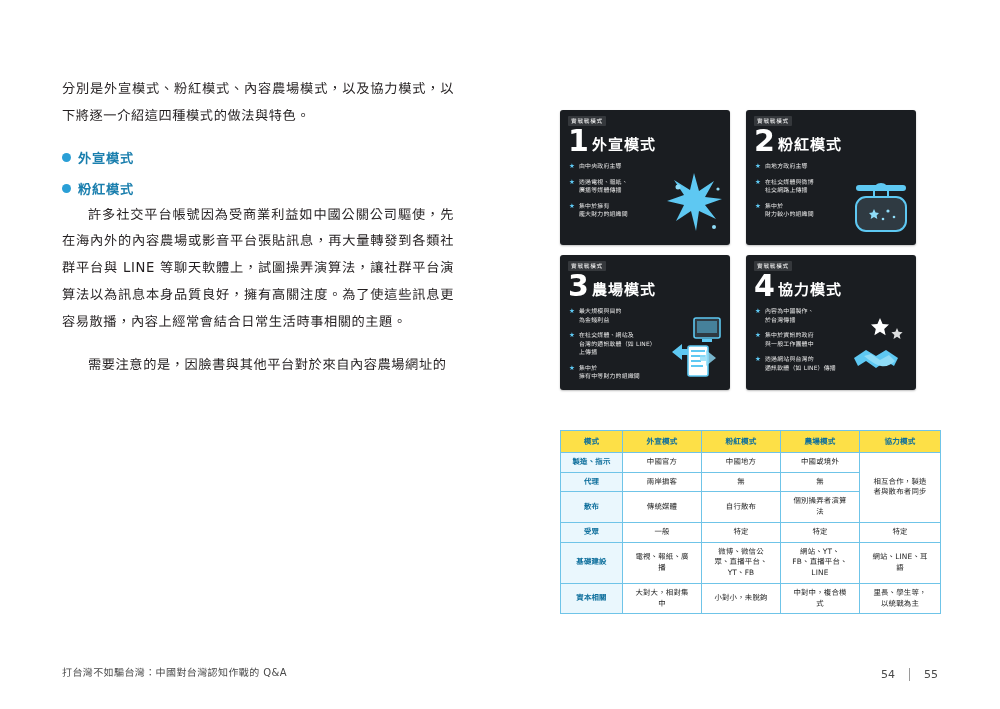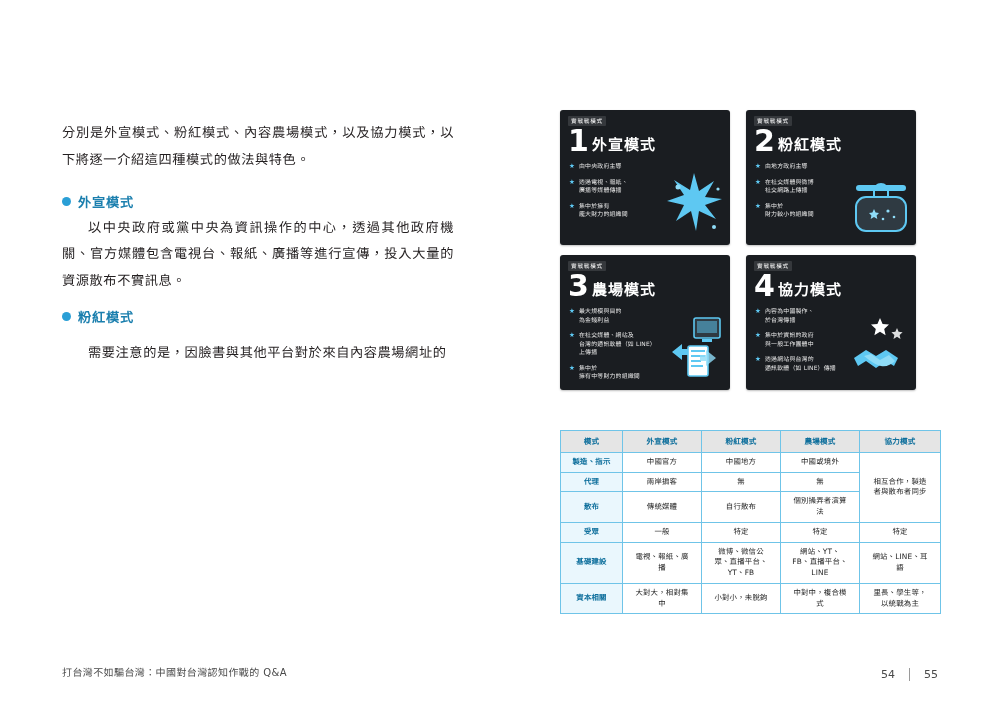--- a/index.html
+++ b/index.html
@@ -9,21 +9,21 @@
     font-family:"DejaVu Sans","Liberation Sans",sans-serif;
     color:#231f20;
     overflow:hidden;
     position:relative;
   }
   .page{position:absolute;inset:0;}
 
   
   .left-col{
     position:absolute;
-    left:62px;top:76px;width:392px;margin-top:44px;
+    left:62px;top:76px;width:392px;
   }
   .para{
     font-size:13.2px;
     line-height:2.03;
     letter-spacing:.6px;
     text-align:justify;
     margin:0 0 6px 0;
     color:#231f20;
   }
   .para.indent{text-indent:26px;}
@@ -144,21 +144,21 @@
     border:1px solid #6fc4e8;
     font-size:7.4px;
     text-align:center;
     vertical-align:middle;
     padding:4px 11px;
     line-height:1.45;
     letter-spacing:.2px;
     color:#1d1d1d;
   }
   thead th{
-    background:#e5e5e5;
+    background:#fde047;
     color:#0e6f9c;
     font-weight:bold;
     padding:5px 1px;
     font-size:7.6px;
   }
   td.rowhead{
     background:#eaf7fd;
     color:#0e6f9c;
     font-weight:bold;
   }
@@ -174,27 +174,27 @@
 <div class="page">
 
   <div class="left-col">
 
     <p class="para lead">分別是外宣模式、粉紅模式、內容農場模式，以及協力模式，以下將逐一介紹這四種模式的做法與特色。</p>
 
     <div class="sec-head">
       <span class="sec-dot"></span>
       <span class="sec-title">外宣模式</span>
     </div>
-    <p class="para indent">以中央政府或黨中央為資訊操作的中心，透過其他政府機關、官方媒體包含電視台、報紙、廣播等進行宣傳，投入大量的資源散布不實訊息。</p>
 
     <div class="sec-head">
       <span class="sec-dot"></span>
       <span class="sec-title">粉紅模式</span>
     </div>
 
+    <p class="para indent">許多社交平台帳號因為受商業利益如中國公關公司驅使，先在海內外的內容農場或影音平台張貼訊息，再大量轉發到各類社群平台與 LINE 等聊天軟體上，試圖操弄演算法，讓社群平台演算法以為訊息本身品質良好，擁有高關注度。為了使這些訊息更容易散播，內容上經常會結合日常生活時事相關的主題。</p>
     <div class="gap-sm"></div>
     <p class="para indent">需要注意的是，因臉書與其他平台對於來自內容農場網址的</p>
   </div>
 
   <div class="footer">打台灣不如騙台灣：中國對台灣認知作戰的 Q&amp;A</div>
   <div class="folio">
     <span>54</span>
     <span class="bar"></span>
     <span>55</span>
   </div>

